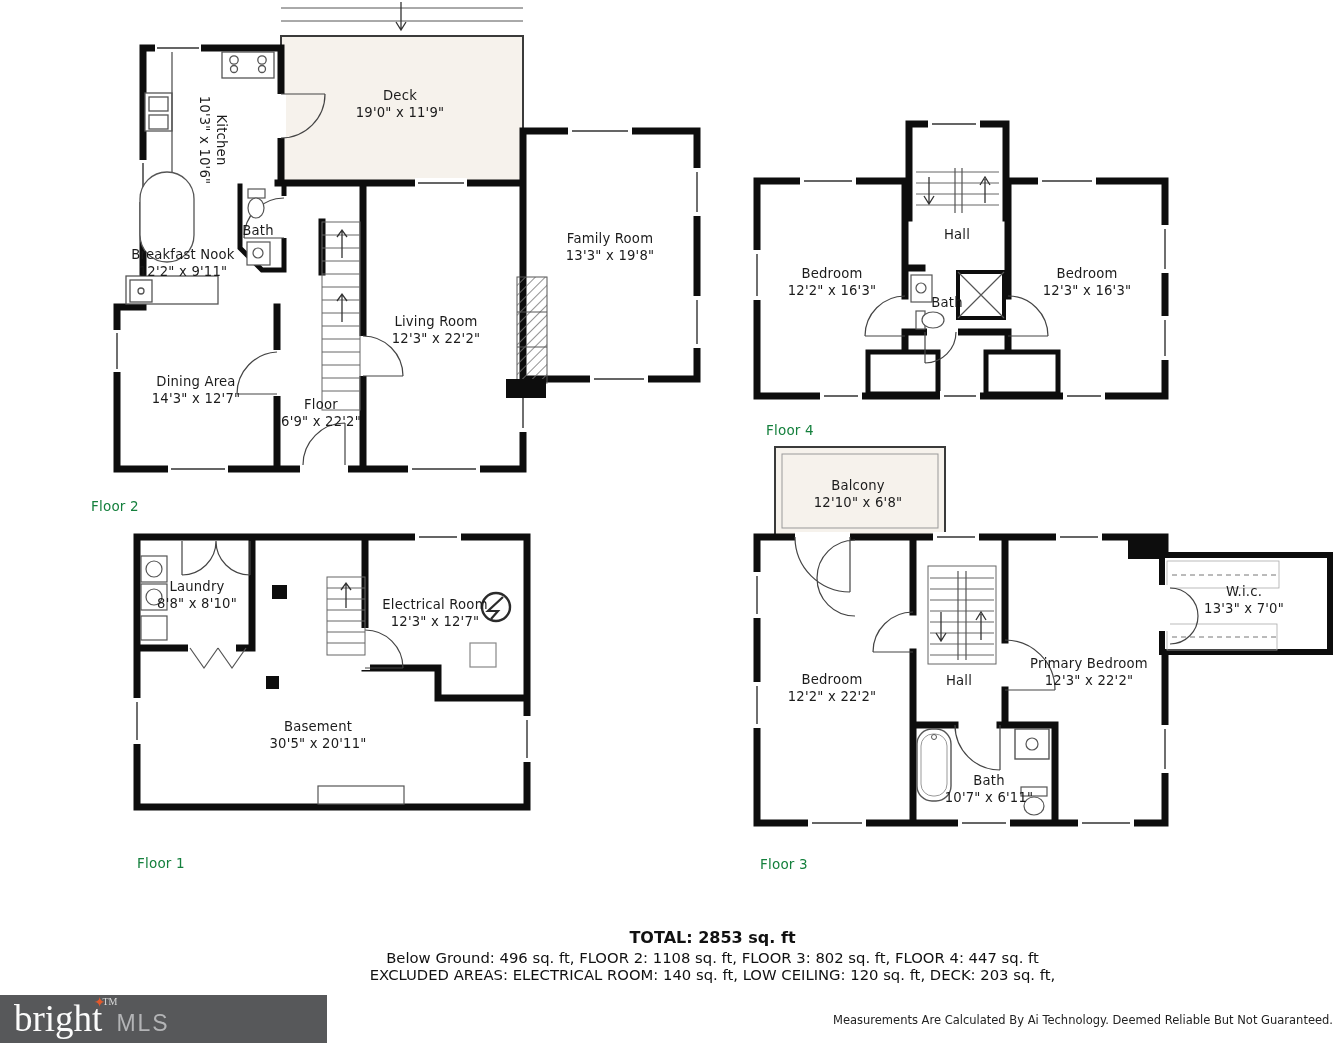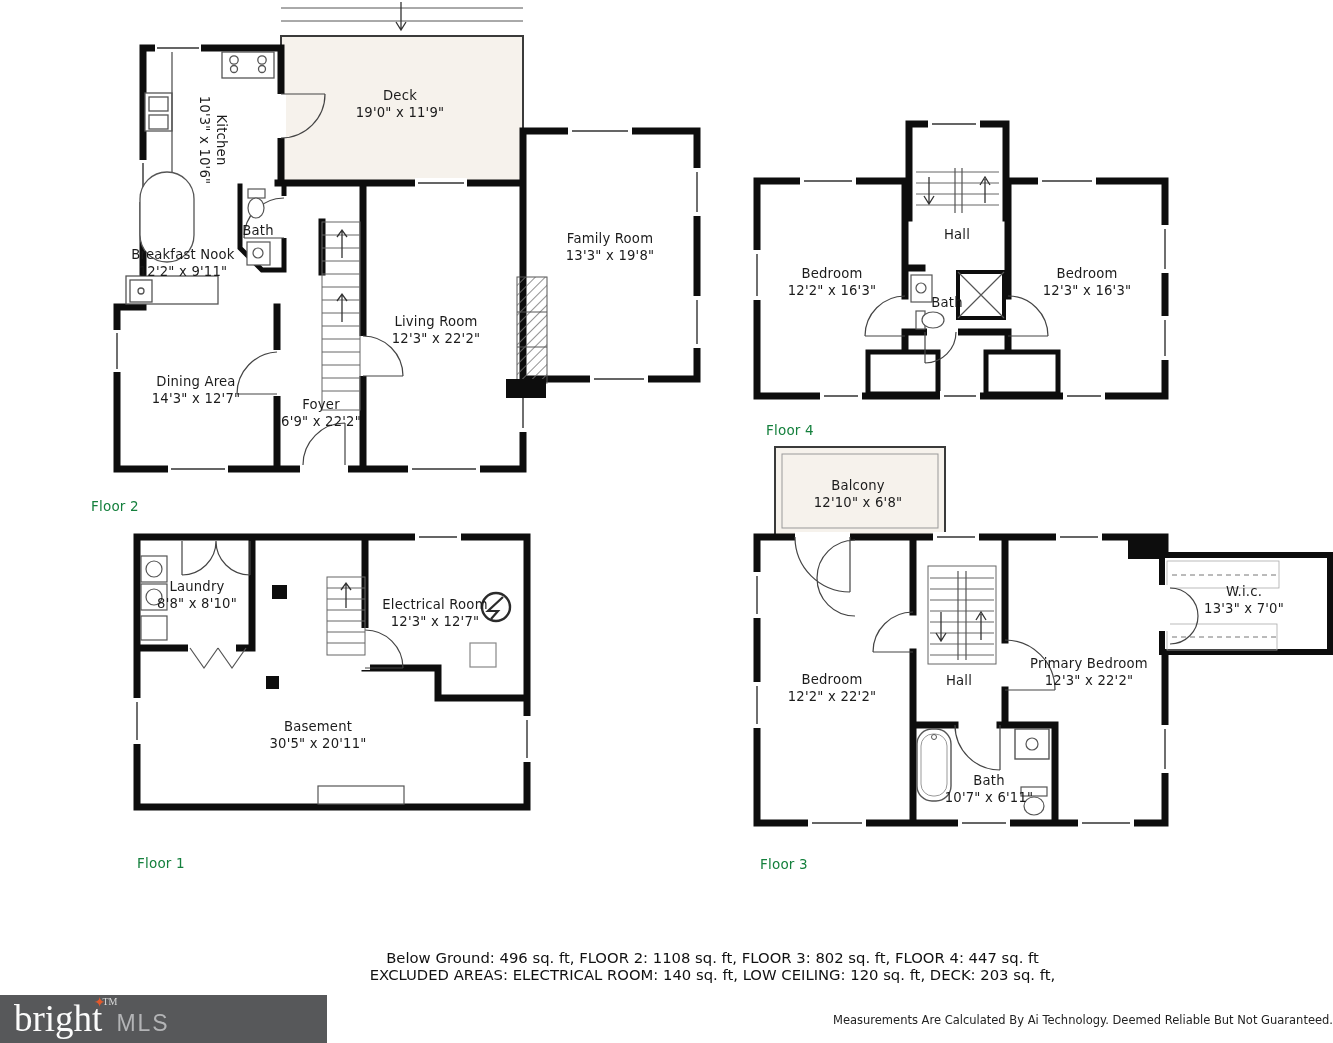--- a/index.html
+++ b/index.html
@@ -207,21 +207,21 @@
 </div>
 <div class="lbl" style="left:183px;top:263px">
   <span class="rname">Breakfast Nook</span>
   <span class="rdims">12'2" x 9'11"</span>
 </div>
 <div class="lbl" style="left:196px;top:390px">
   <span class="rname">Dining Area</span>
   <span class="rdims">14'3" x 12'7"</span>
 </div>
 <div class="lbl" style="left:321px;top:413px">
-  <span class="rname">Foyer</span>
+  <span class="rname">Floor</span>
   <span class="rdims">6'9" x 22'2"</span>
 </div>
 <div class="lbl" style="left:436px;top:330px">
   <span class="rname">Living Room</span>
   <span class="rdims">12'3" x 22'2"</span>
 </div>
 <div class="lbl" style="left:610px;top:247px">
   <span class="rname">Family Room</span>
   <span class="rdims">13'3" x 19'8"</span>
 </div>
@@ -275,20 +275,21 @@
 <div class="lbl" style="left:1244px;top:600px">
   <span class="rname">W.i.c.</span>
   <span class="rdims">13'3" x 7'0"</span>
 </div>
 <div class="lbl" style="left:989px;top:789px">
   <span class="rname">Bath</span>
   <span class="rdims">10'7" x 6'11"</span>
 </div>
 <div class="floorcap" style="left:760px;top:856px">Floor 3</div>
 
+<div class="sumline sum-total" style="top:928px">TOTAL: 2853 sq. ft</div>
 <div class="sumline sum-reg" style="top:949px">Below Ground: 496 sq. ft, FLOOR 2: 1108 sq. ft, FLOOR 3: 802 sq. ft, FLOOR 4: 447 sq. ft</div>
 <div class="sumline sum-reg" style="top:966px">EXCLUDED AREAS: ELECTRICAL ROOM: 140 sq. ft, LOW CEILING: 120 sq. ft, DECK: 203 sq. ft,</div>
 <div class="disclaimer" style="top:1013px">Measurements Are Calculated By Ai Technology. Deemed Reliable But Not Guaranteed.</div>
 
 <div class="logo">
   <span class="brand">
     <span>bright</span>
     <span class="star">✦</span>
     <span class="tm">TM</span>
   </span>

